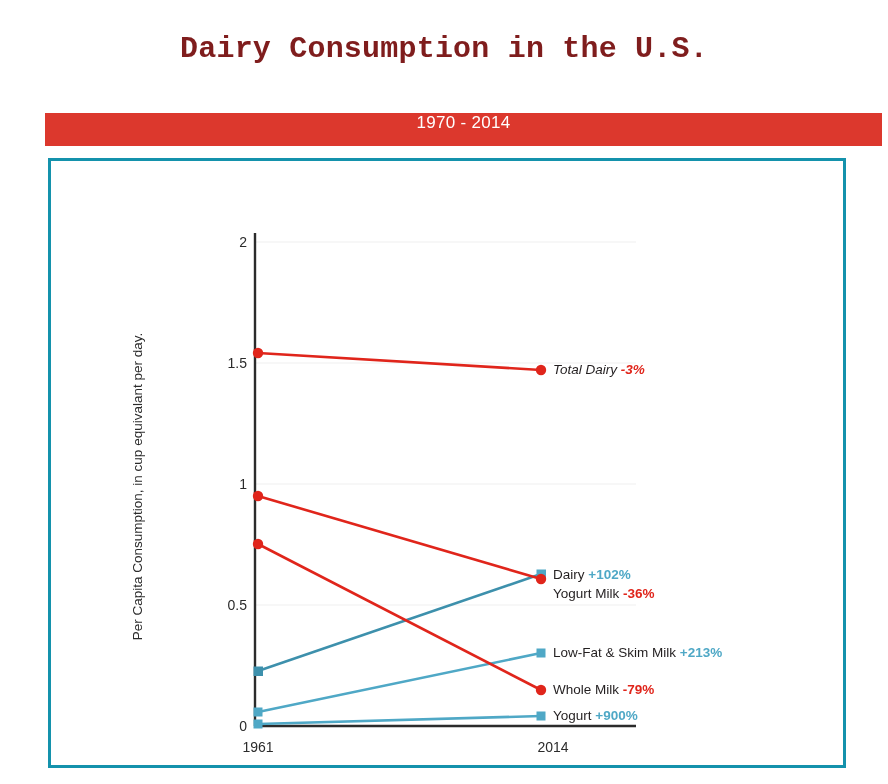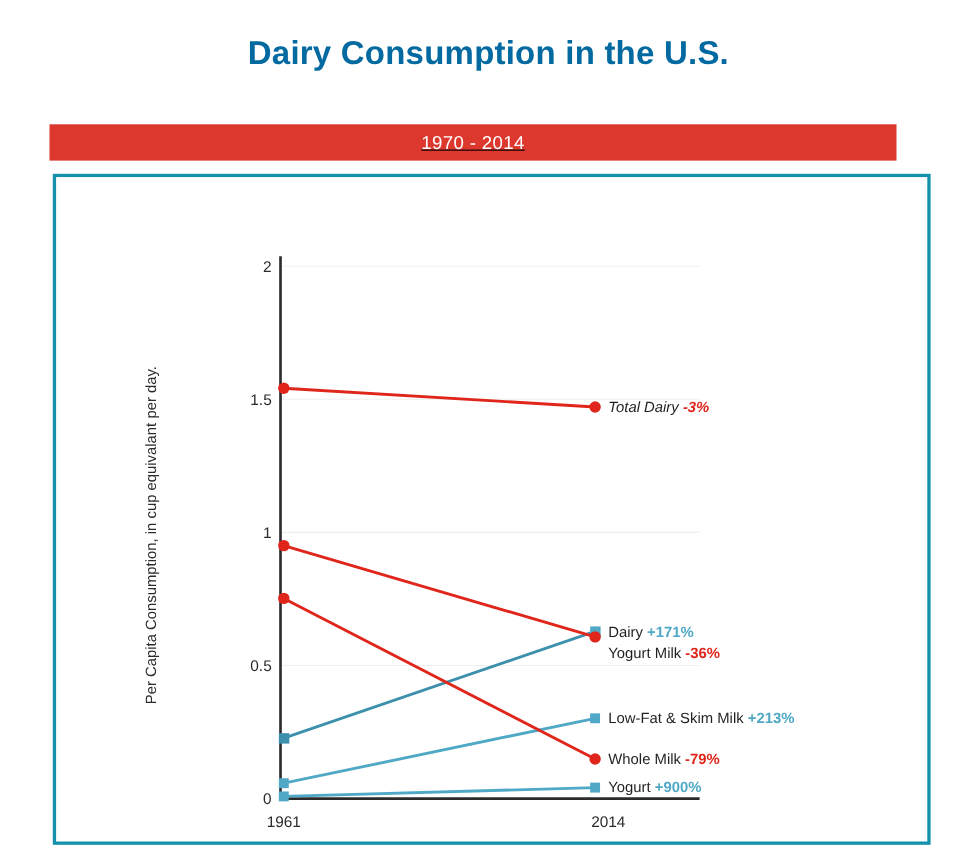--- a/index.html
+++ b/index.html
@@ -17,36 +17,35 @@
 
   
   #chart-title {
     position: absolute;
     left: 0;
     top: 32px;
     width: 888px;
     text-align: center;
     font-size: 30px;
     font-weight: bold;
-    color: #0369a1;
+    color: #7f1d1d;
     letter-spacing: 0.2px;
+    font-family: Liberation Mono, monospace;
   }
 
   
   #subtitle-band {
     position: absolute;
     left: 45px;
     top: 113px;
-    width: 770px;
+    width: 837px;
     height: 33px;
     background: #DC382D;
     display: flex;
-    align-items: center;
     justify-content: center;
-    text-decoration: underline;
   }
   #subtitle-band .band-text {
     color: #ffffff;
     font-size: 17px;
     letter-spacing: 0.3px;
   }
 
   
   #chart-panel {
     position: absolute;
@@ -188,21 +187,21 @@
       </g>
     </svg>
 
     <div class="series-label" style="left:502px; top:209px; transform:translateY(-50%);font-style:italic;">
       <span>Total Dairy</span>
       <span class="delta delta-red">-3%</span>
     </div>
 
     <div class="series-label" style="left:502px; top:407px;">
       <span>Dairy</span>
-      <span class="delta delta-blue">+171%</span>
+      <span class="delta delta-blue">+102%</span>
     </div>
 
     <div class="series-label" style="left:502px; top:426px;">
       <span>Yogurt Milk</span>
       <span class="delta delta-red">-36%</span>
     </div>
 
     <div class="series-label" style="left:502px; top:492px; transform:translateY(-50%);">
       <span>Low-Fat &amp; Skim Milk</span>
       <span class="delta delta-blue">+213%</span>

